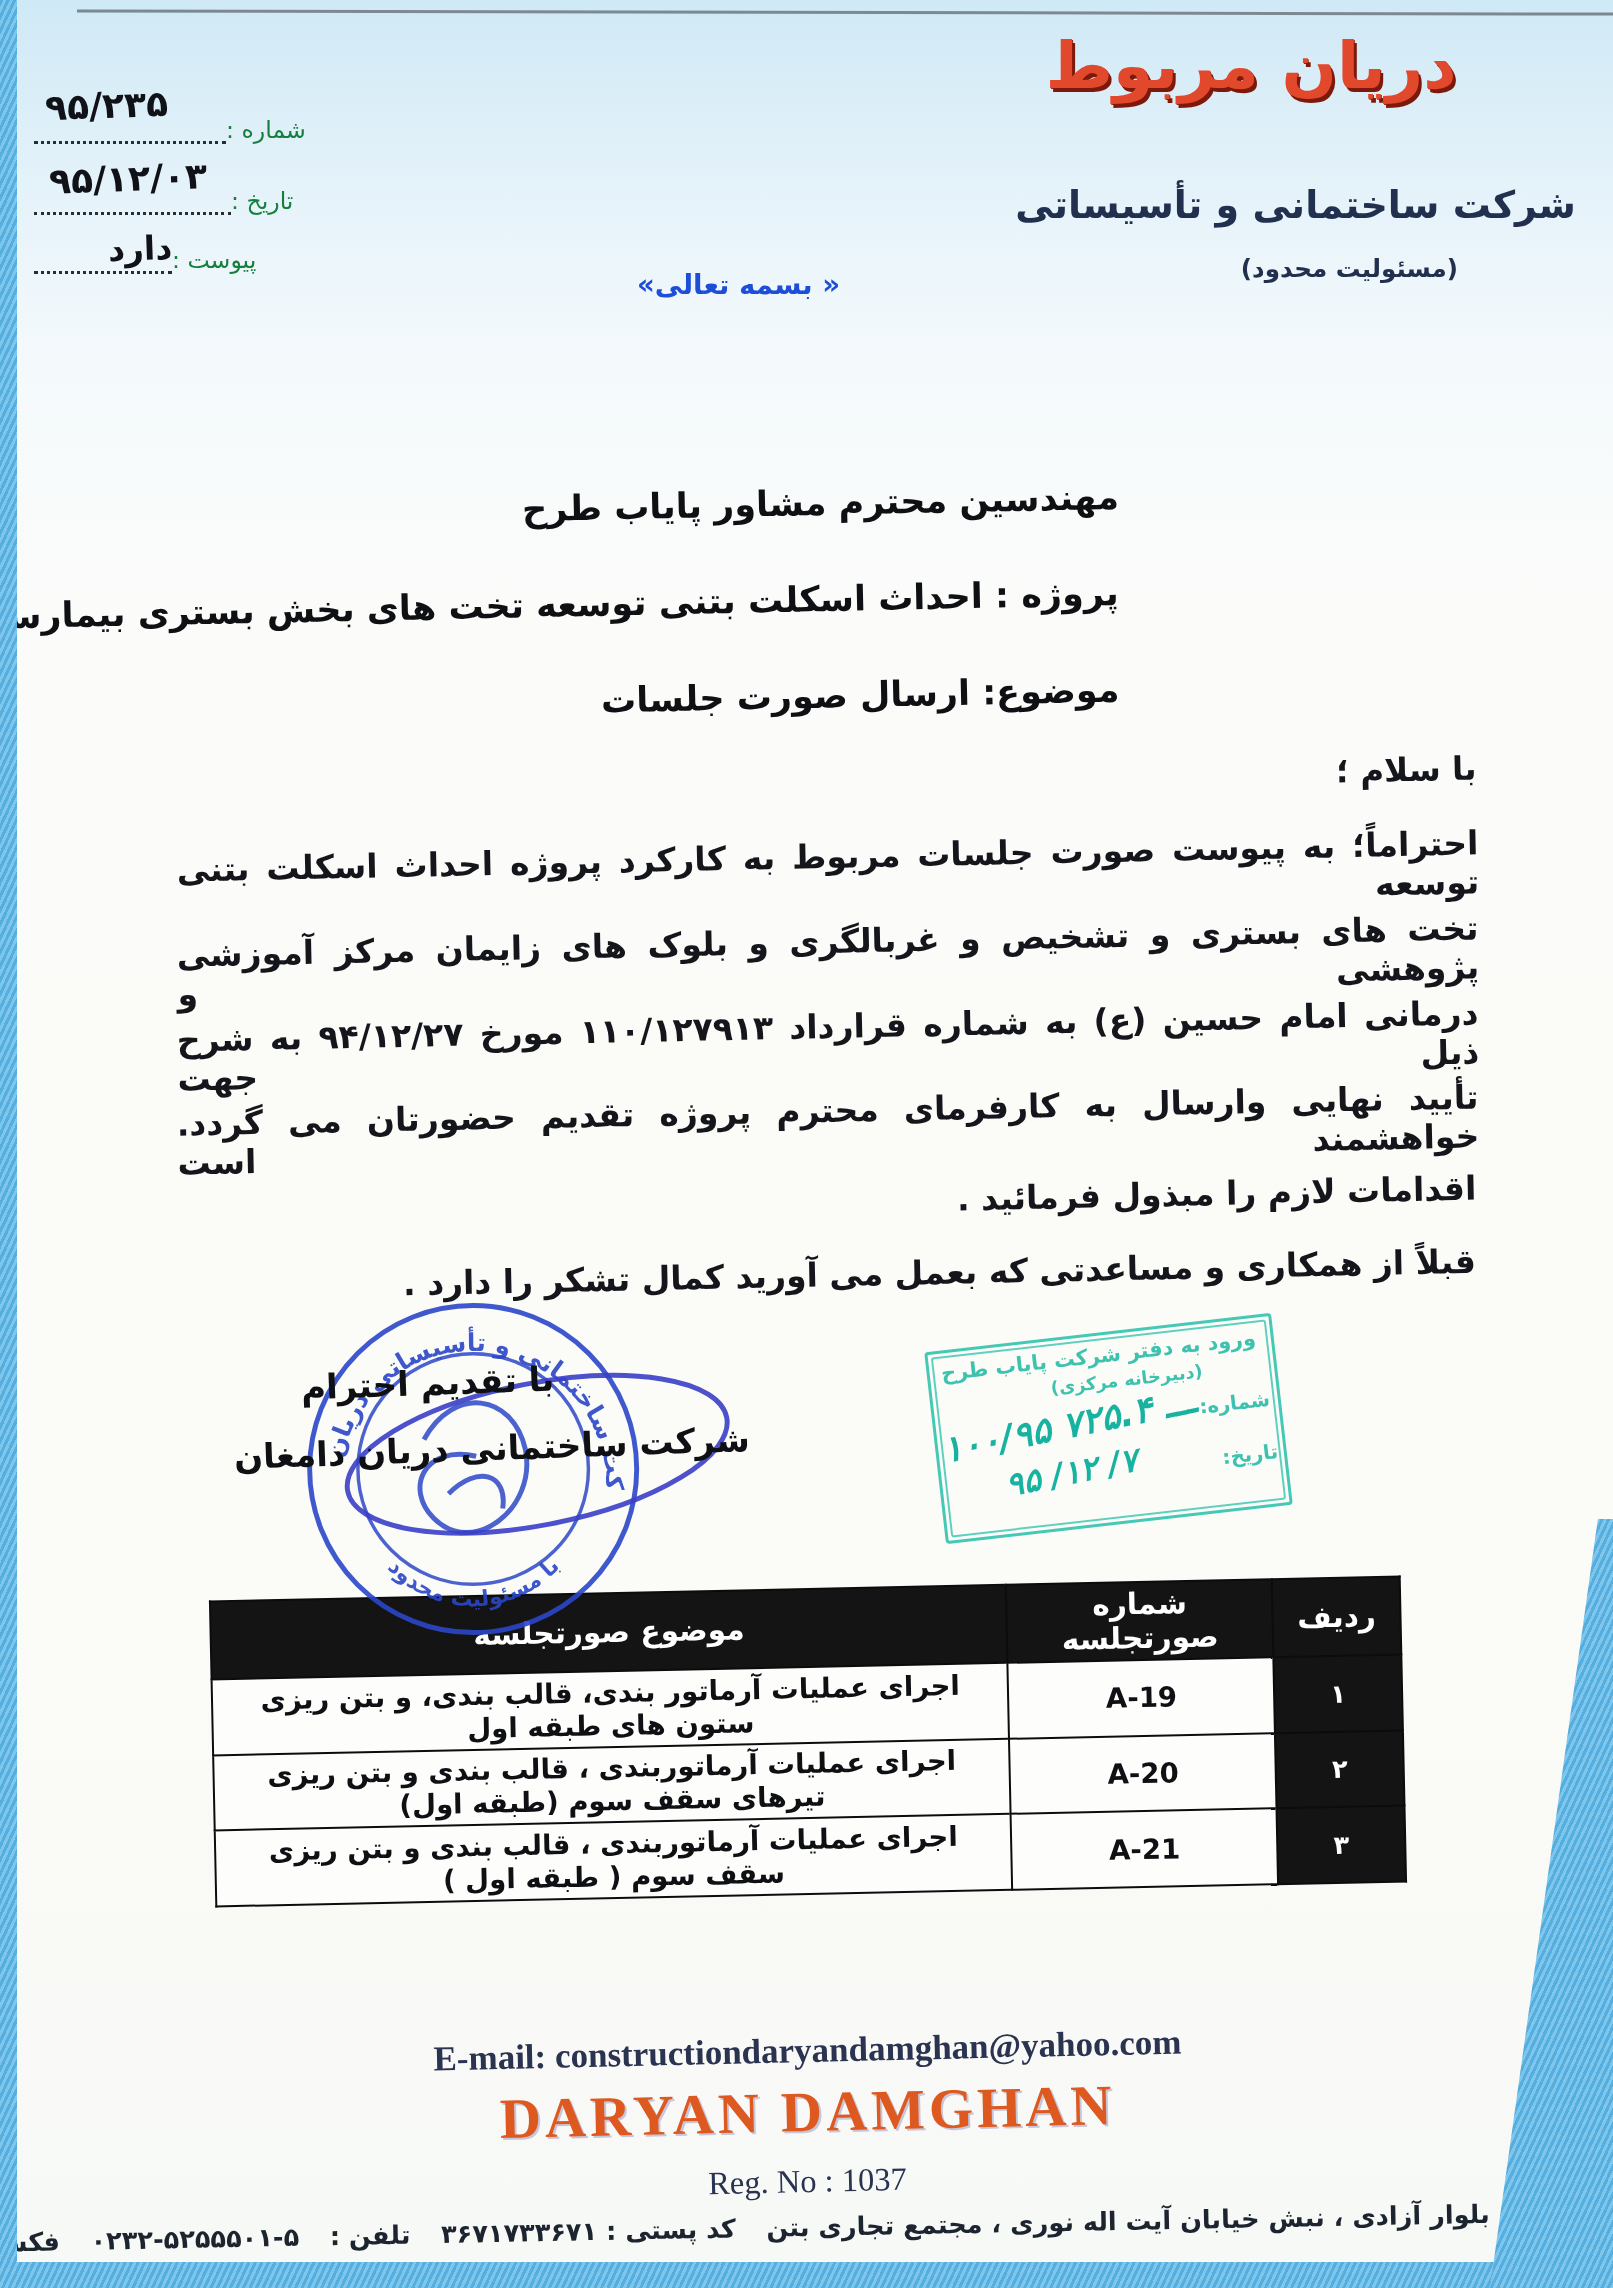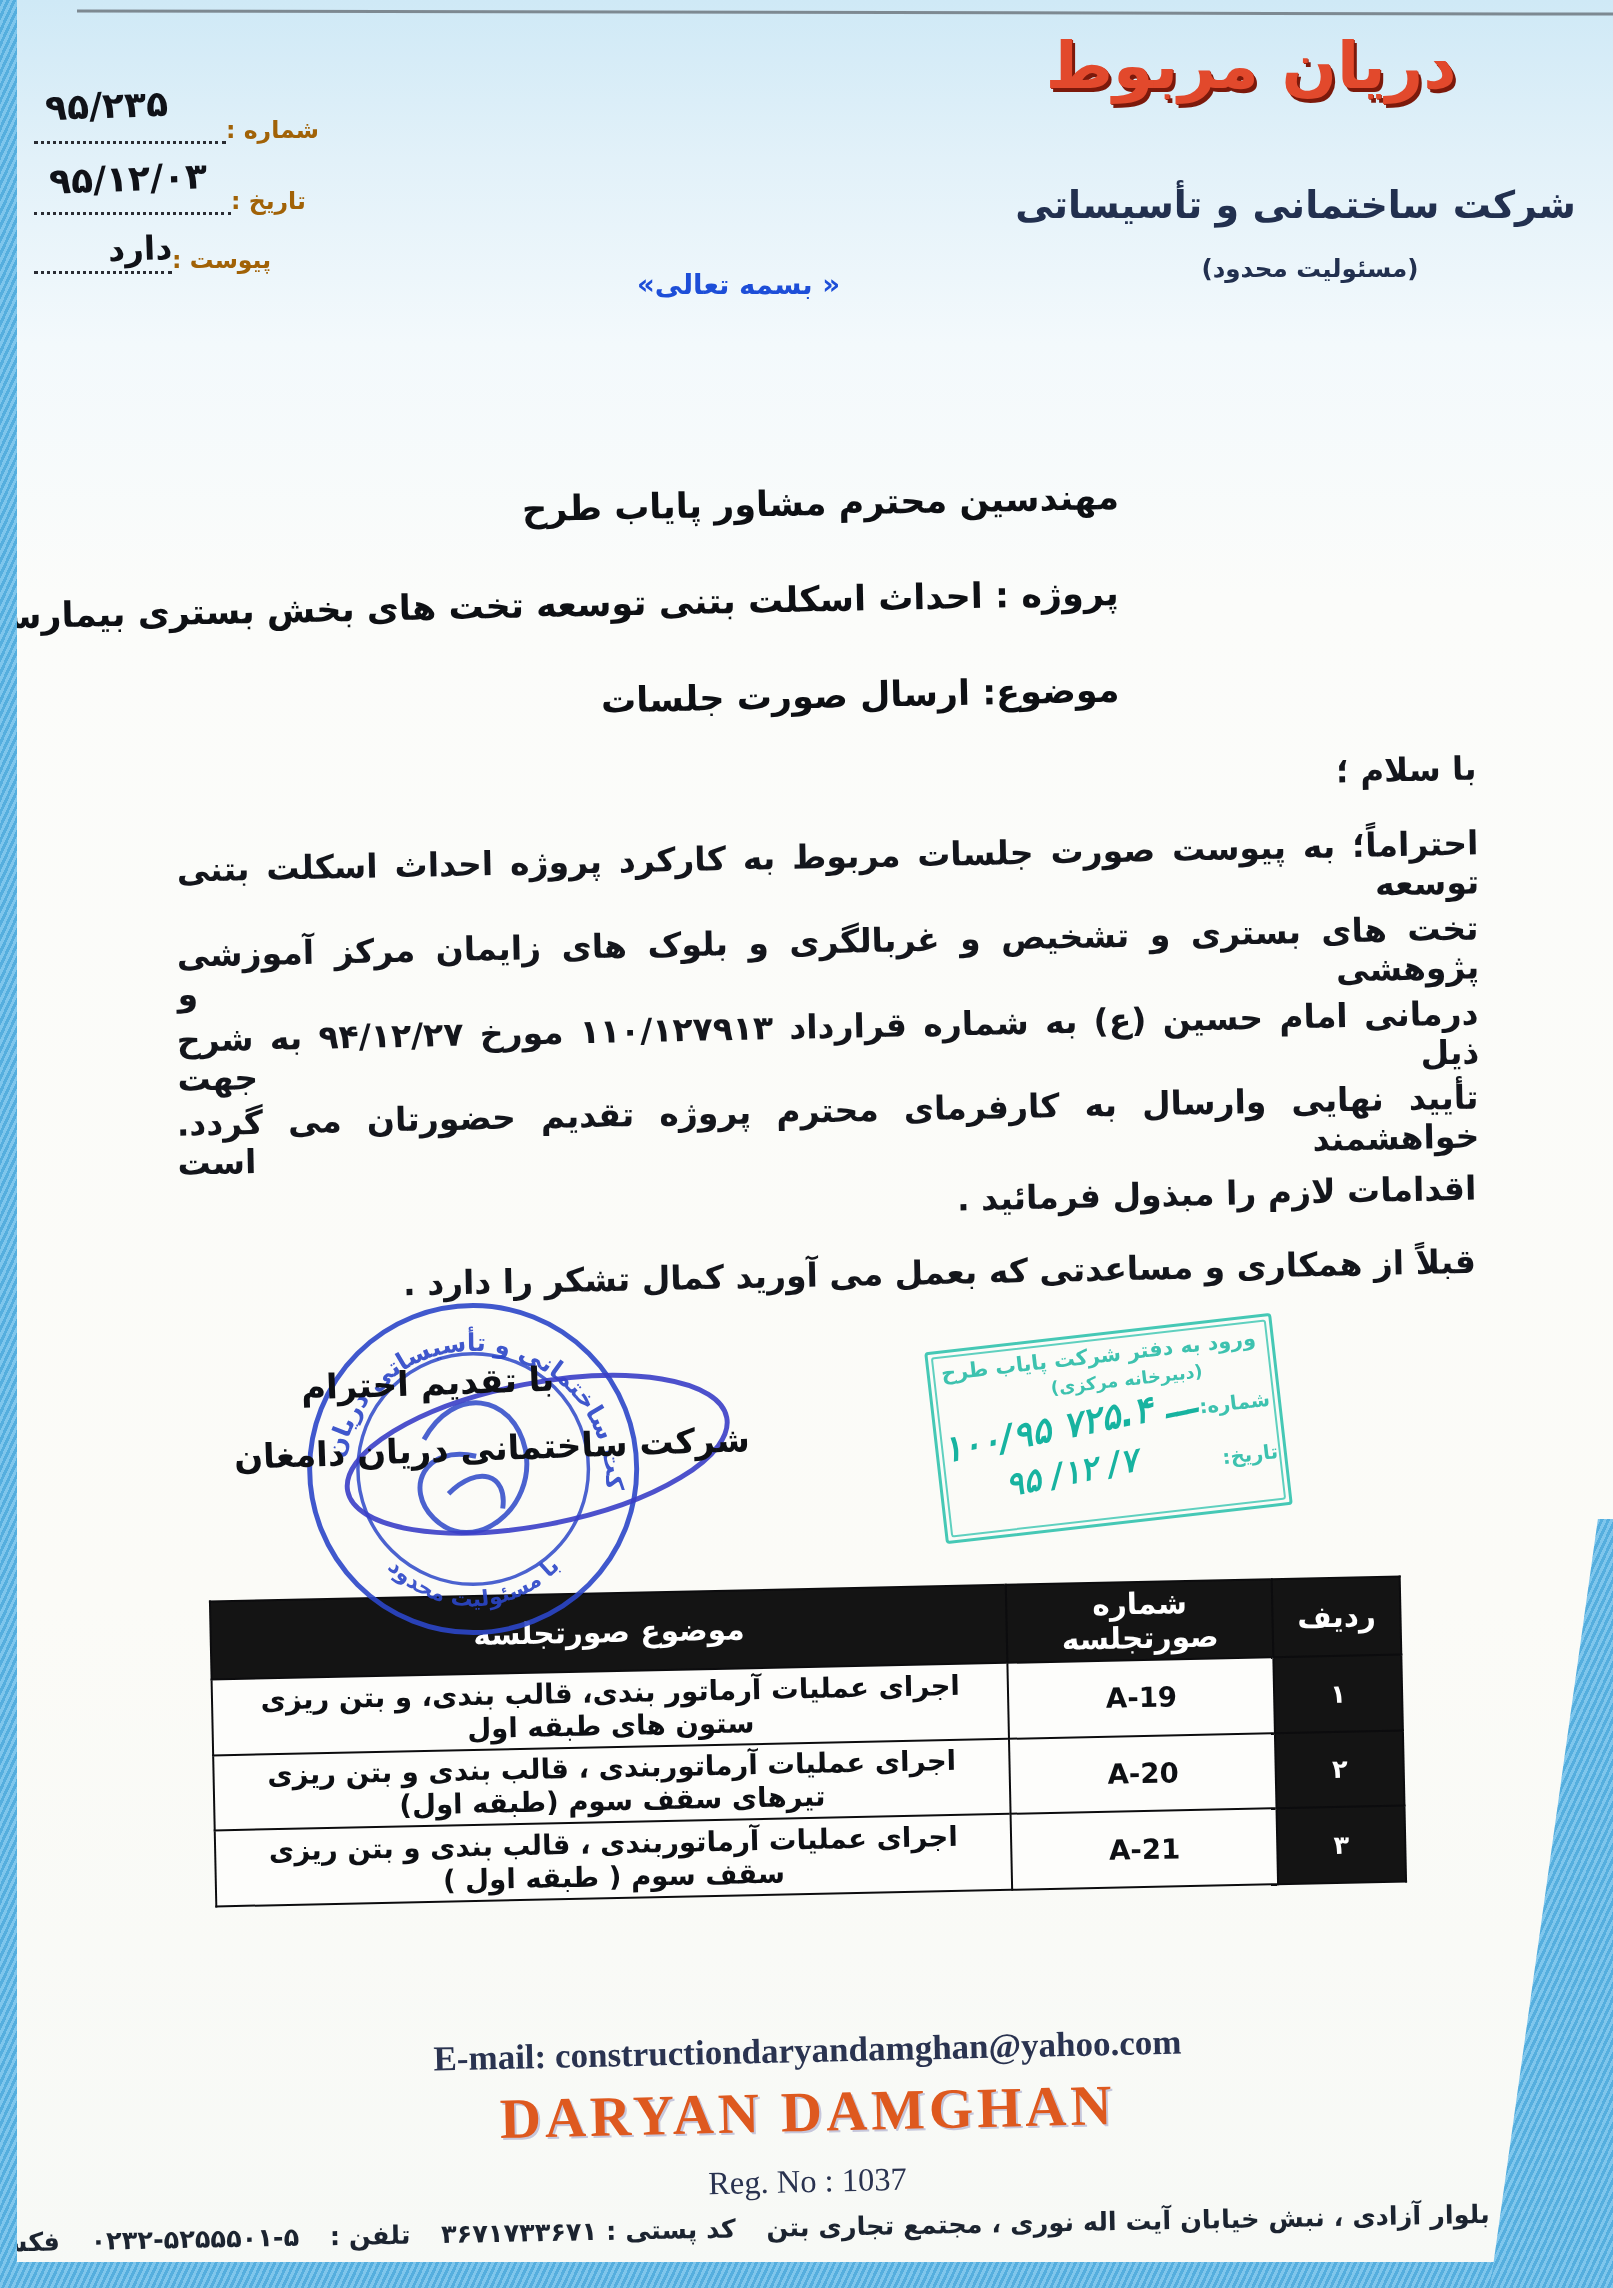--- a/index.html
+++ b/index.html
@@ -16,24 +16,24 @@
   #top-scan-line{position:absolute;left:77px;top:10.8px;width:1537px;height:3px;
     background:#5a5f66;opacity:.7;transform:rotate(.12deg);z-index:30;}
   .abs{position:absolute;white-space:nowrap;}
   .rtl{direction:rtl;}
   .tilt{transform:rotate(-1.2deg);}
   
   #logo{left:1044px;top:27.6px;width:414px;text-align:center;font-size:65px;font-weight:900;
     color:#e2492c;text-shadow:3px 3.9px 0 #7c190b,1px 1px 0 #a32310;letter-spacing:1px;}
   #company-name{left:1024px;top:183px;width:552px;text-align:left;font-size:38px;
     font-weight:700;color:#22304f;}
-  #company-liability{left:1162px;top:254px;width:296px;text-align:center;font-size:24.6px;
+  #company-liability{left:1162px;top:254px;width:296px;font-size:24.6px;
     color:#22304f;font-weight:600;}
   
-  .field-label{font-size:23.6px;color:#a16207;font-weight:700;}
+  .field-label{font-size:23.6px;color:#15803d;font-weight:400;}
   .field-dots{display:inline-block;vertical-align:bottom;border-bottom:3px dotted #2a2c33;}
   .field-value{font-size:36px;font-weight:800;color:#101218;}
   #bismillah{left:581px;top:268px;width:315px;text-align:center;font-size:27.6px;color:#1d4ed8;font-weight:600;}
   
   .head-line{font-size:35px;font-weight:800;color:#0e1014;}
   #recipient{right:495px;top:483px;}
   #project-line{right:495px;top:588px;}
   #subject-line{right:495px;top:675px;}
   #salutation{right:138px;top:751px;font-size:32.5px;font-weight:800;color:#14161c;}
   

